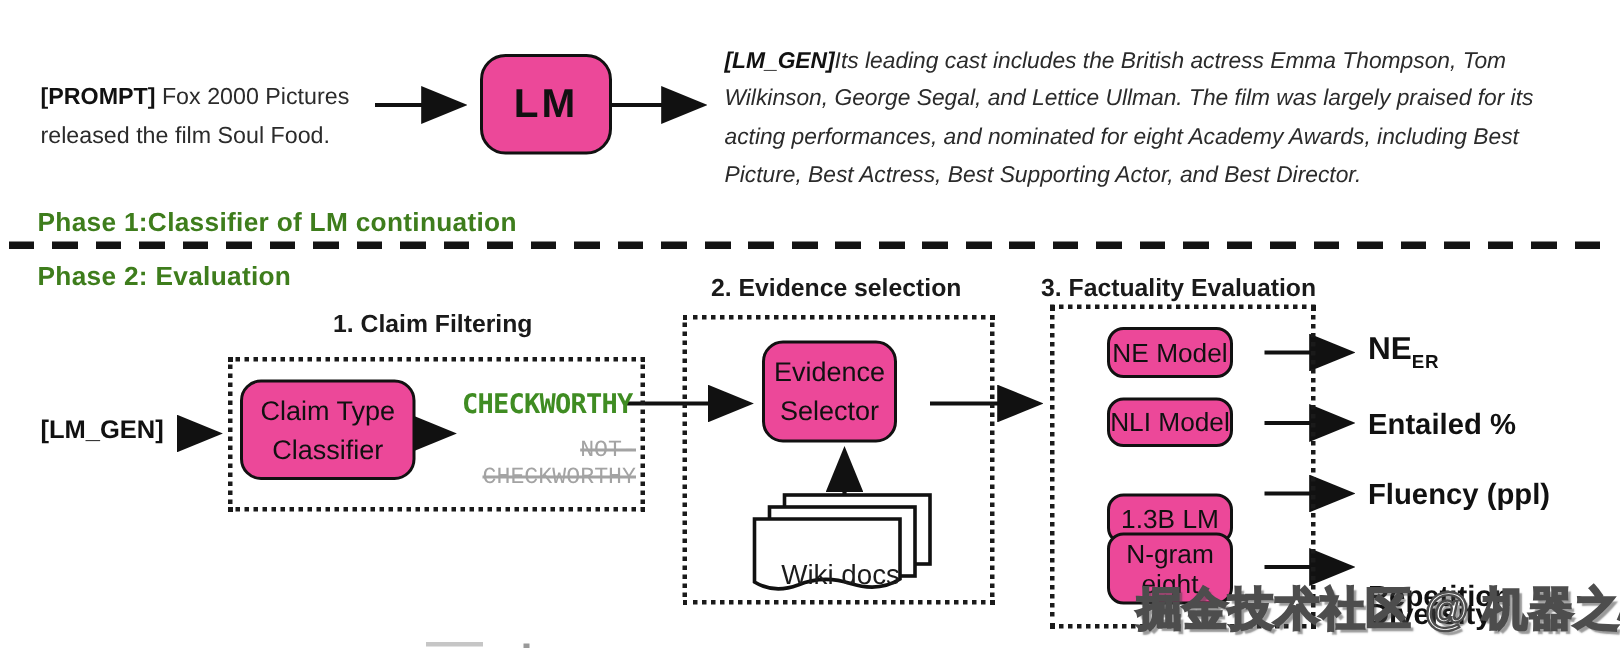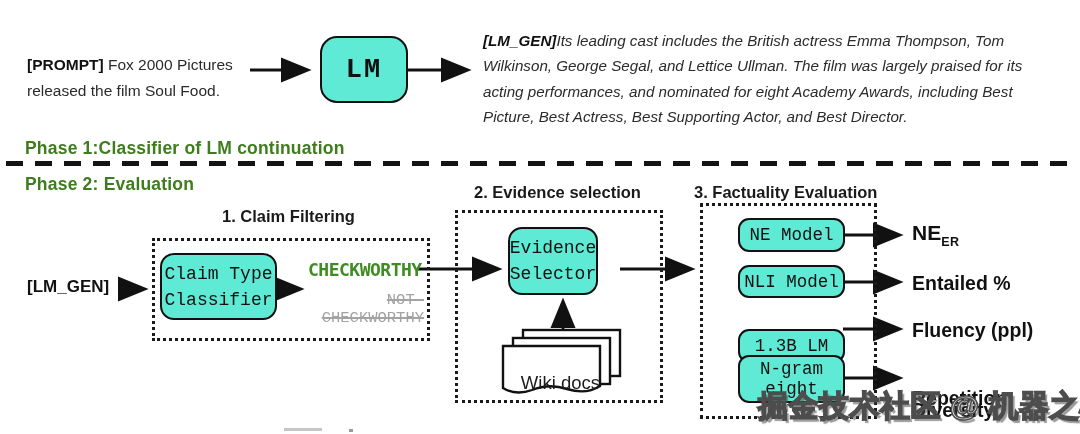--- a/index.html
+++ b/index.html
@@ -38,31 +38,31 @@
   
   .dotted-box { border: 3px dotted #1a1a1a; background: transparent; }
   .claim-region { left: 152px; top: 238px; width: 278px; height: 103px; }
   .evidence-region { left: 455px; top: 210px; width: 208px; height: 193px; }
   .fact-region { left: 700px; top: 203px; width: 177px; height: 216px; }
 
   
   .node-box {
     border: 2.6px solid #111;
     border-radius: 14px;
-    background: #5eead4;
+    background: #ec4899;
     display: flex; flex-direction: column;
     align-items: center; justify-content: center;
-    font-family: Liberation Mono, monospace;
+    font-family: Liberation Sans, sans-serif;
     color: #111;
     text-align: center;
   }
   .lm-node { left: 320px; top: 36px; width: 88px; height: 67px; font-size: 27px; font-weight: bold; letter-spacing: 2px; border-radius: 17px; }
   .classifier-node { left: 160px; top: 253px; width: 117px; height: 67px; font-size: 18px; line-height: 26px; }
   .selector-node { left: 508px; top: 227px; width: 90px; height: 68px; font-size: 18px; line-height: 26px; }
-  .model-node { left: 738px; width: 107px; font-size: 17.5px; border-radius: 11px; border-width: 2.4px; }
+  .model-node { left: 738px; width: 84px; font-size: 17.5px; border-radius: 11px; border-width: 2.4px; }
   .model-0 { top: 218px; height: 34px; }
   .model-1 { top: 265px; height: 33px; }
   .model-2 { top: 329px; height: 34px; }
   .model-3 { top: 355px; height: 48px; line-height: 20px; }
 
   
   .lmgen-label { left: 27px; top: 277px; font-size: 17px; font-weight: bold; color: #111; }
   .checkworthy {
     left: 308px; top: 259px; font-size: 18px; font-weight: bold;
     font-family: "DejaVu Sans Mono", "Liberation Mono", monospace; letter-spacing: -0.5px;

